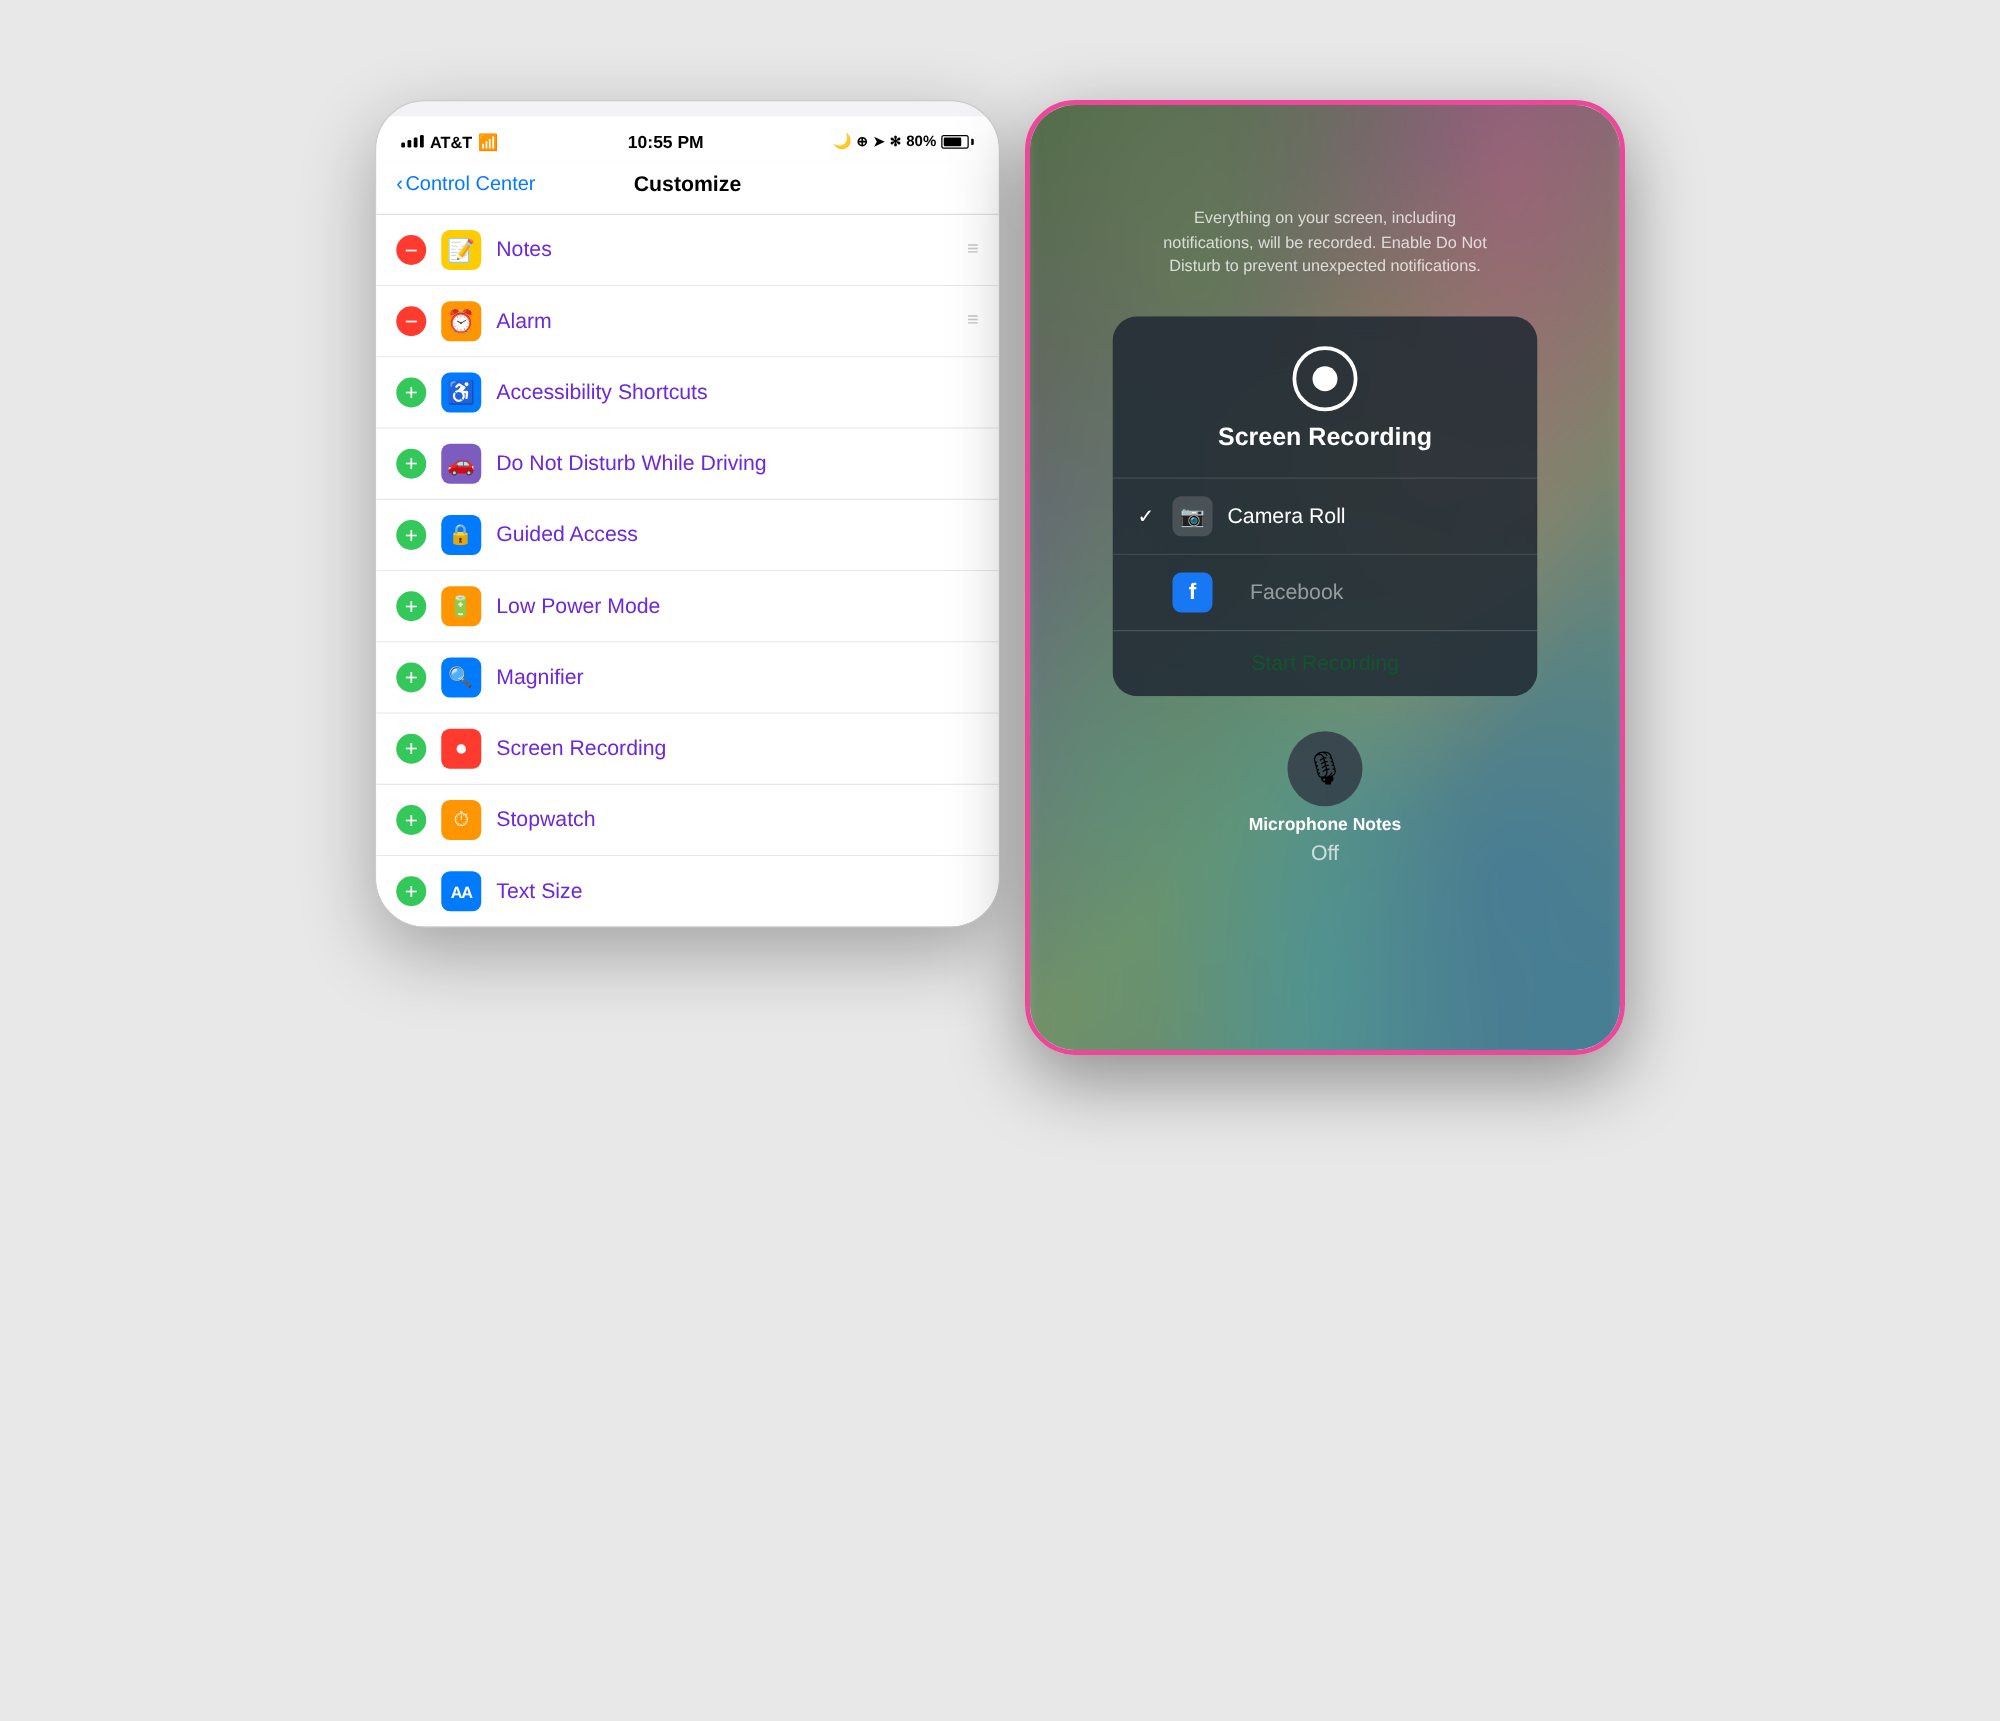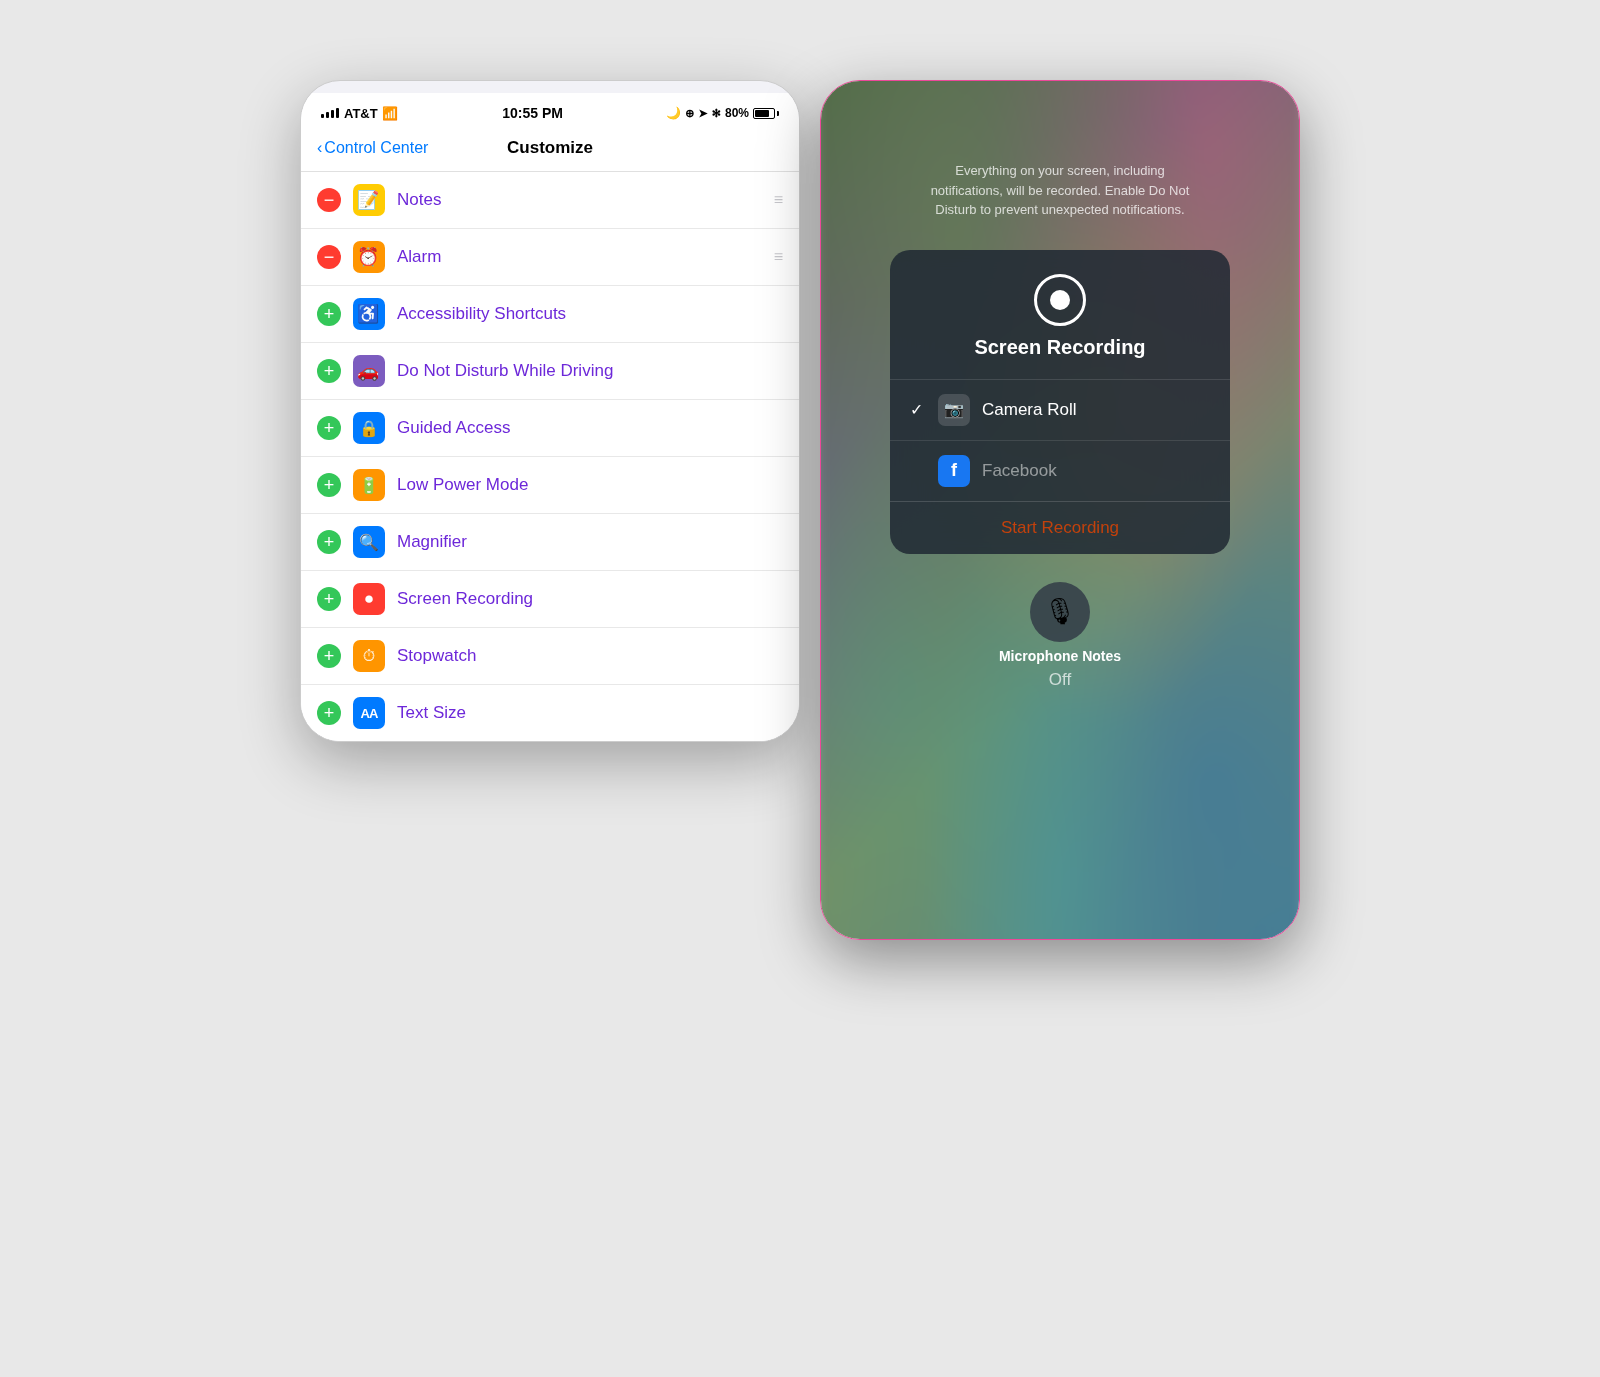--- a/index.html
+++ b/index.html
@@ -158,26 +158,26 @@
     .icon-blue-lock { background: #007aff; }
     .icon-orange-power { background: #ff9500; }
     .icon-blue-mag { background: #007aff; }
     .icon-red { background: #ff3b30; }
     .icon-orange-stop { background: #ff9500; }
     .icon-blue-aa { background: #007aff; }
 
     
     .iphone-right {
       width: 480px;
-      height: 860px;
+      height: 764px;
       border-radius: 40px;
       overflow: hidden;
       box-shadow: 0 20px 60px rgba(0,0,0,0.4);
       position: relative;
-      border: 1px solid #ec4899;
+      border: 4px solid #ec4899;
     }
 
     .control-bg {
       width: 100%;
       height: 100%;
       position: absolute;
       top: 0;
       left: 0;
       background: 
         radial-gradient(ellipse at 30% 20%, rgba(100,130,80,0.7) 0%, transparent 50%),
@@ -278,30 +278,31 @@
       font-size: 16px;
     }
 
     .option-label {
       color: white;
       font-size: 17px;
     }
     .option-label-dim {
       color: rgba(255,255,255,0.5);
       font-size: 17px;
+      margin-left: 18px;
     }
 
     .option-icon-fb {
       background: #1877f2;
     }
 
     .start-recording-btn {
       padding: 16px 20px;
       text-align: center;
-      color: #c2410c;
+      color: #14532d;
       font-size: 17px;
       font-weight: 400;
       cursor: pointer;
     }
 
     .mic-section {
       margin-top: 28px;
       display: flex;
       flex-direction: column;
       align-items: center;

